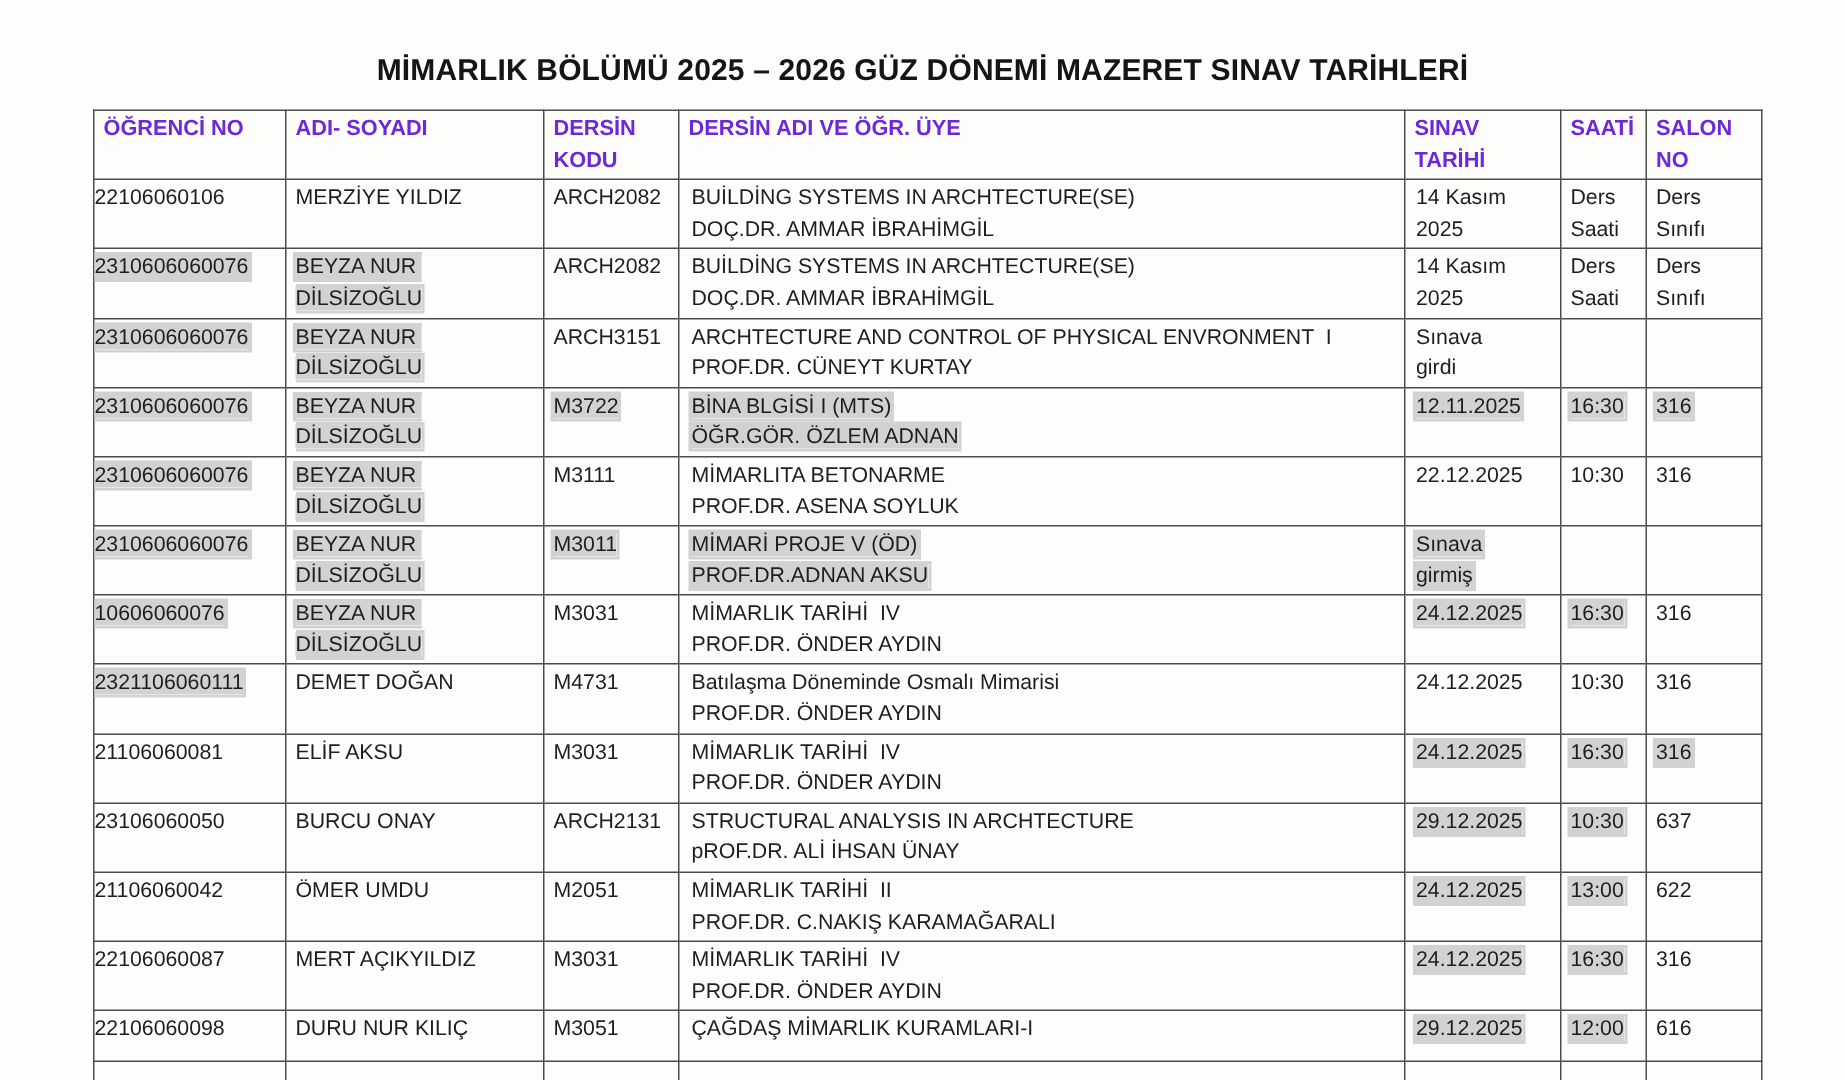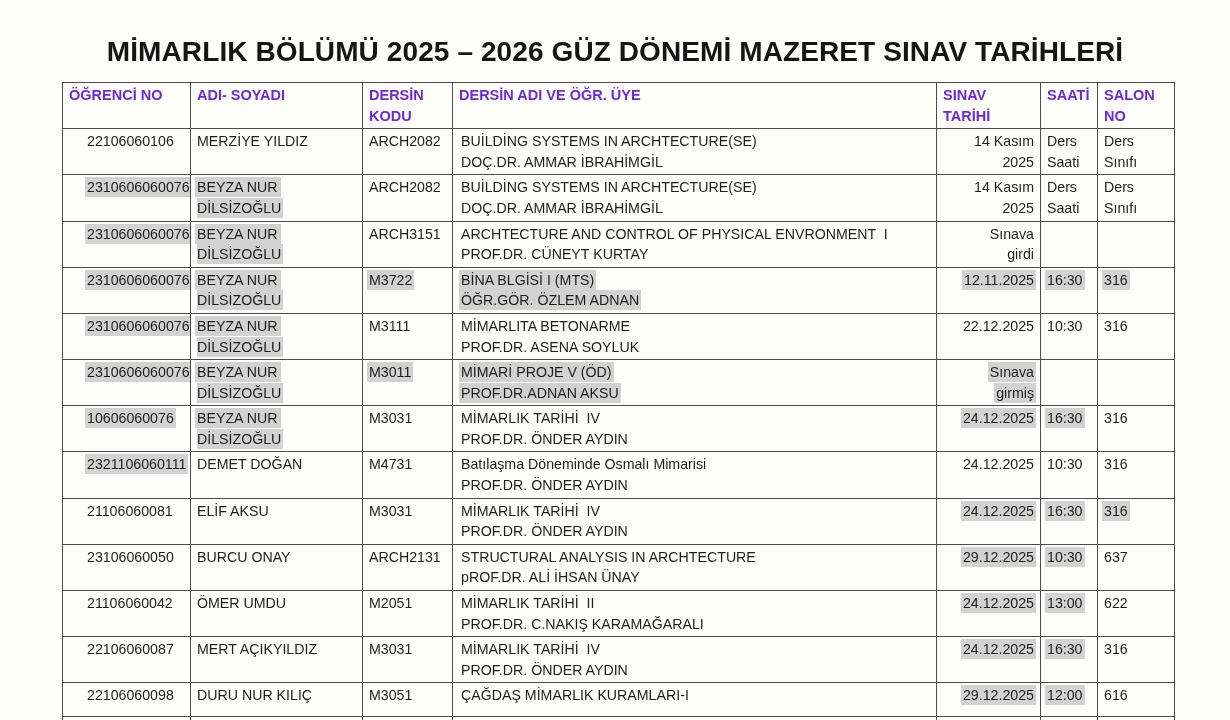--- a/index.html
+++ b/index.html
@@ -16,21 +16,21 @@
   .page {
     width: 1230px;
     height: 720px;
     position: relative;
   }
   .page-title {
     margin: 0;
     padding-top: 36px;
     padding-bottom: 14px;
     text-align: center;
-    font-size: 28px;
+    font-size: 20px;
     font-weight: bold;
     letter-spacing: 0.1px;
     color: #151515;
     font-stretch: condensed;
   }
   table.exam-table {
     border-collapse: collapse;
     table-layout: fixed;
     margin-left: 62px;
     width: 1112px;
@@ -55,24 +55,24 @@
   }
   .exam-table tbody tr { height: 43px; }
   .exam-table tbody tr:nth-child(13) { height: 34px; }
   .exam-table tbody tr:nth-child(14) { height: 45px; }
   .line { white-space: pre-wrap; }
   .line span.hl {
     background: #d2d2d2;
     box-shadow: 0 0 0 2px #d2d2d2;
   }
   
-  td.col-student_no { padding-left: 24px; }
+  td.col-student_no { padding-left: 0; }
   td.col-code, td.col-time, td.col-room { text-align: left; }
   td.col-course { padding-left: 8px; }
-  td.col-date { padding-left: 7px; text-align: right; }
+  td.col-date { padding-left: 7px; }
   col.c-student_no { width: 128px; }
   col.c-name { width: 172px; }
   col.c-code { width: 90px; }
   col.c-course { width: 484px; }
   col.c-date { width: 104px; }
   col.c-time { width: 57px; }
   col.c-room { width: 77px; }
 </style>
 </head>
 <body>

